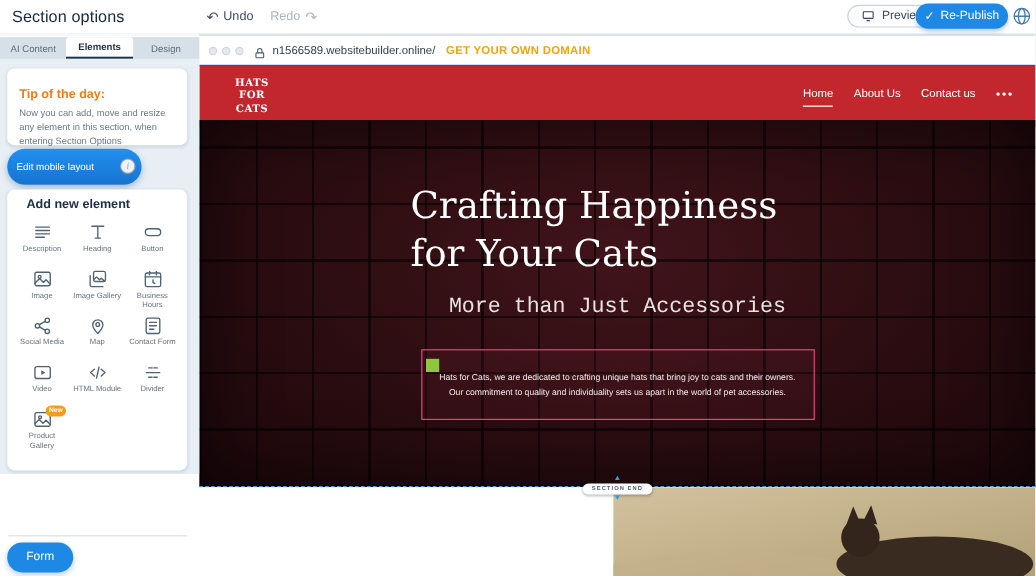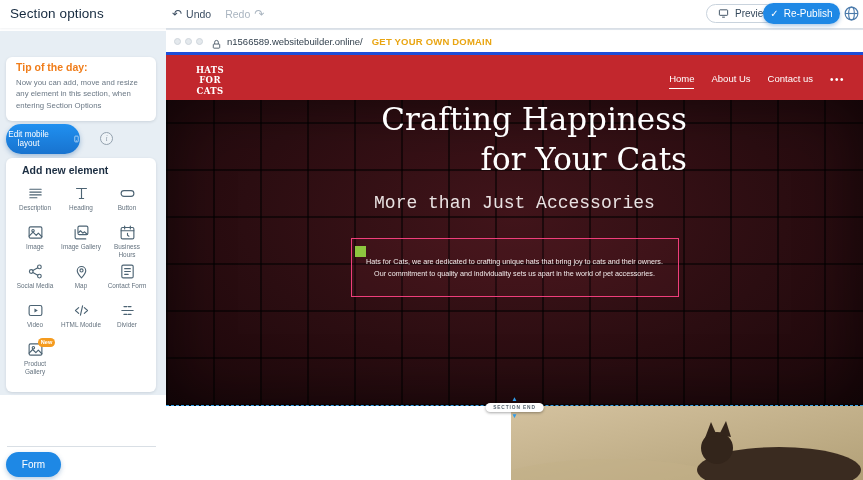--- a/index.html
+++ b/index.html
@@ -19,39 +19,39 @@
   .republish-btn{position:absolute;left:763px;top:3px;width:77px;height:21px;border:none;border-radius:11px;background:#1e88e5;color:#fff;display:flex;align-items:center;justify-content:center;gap:5px;font-size:10px;cursor:pointer;box-shadow:0 2px 4px rgba(20,100,180,.35)}
   .globe{position:absolute;left:843px;top:5px;width:17px;height:17px;cursor:pointer}
   .globe svg{stroke:#4a7aab;fill:none;stroke-width:1.6}
 
   
   .sidebar{position:absolute;left:0;top:28px;width:166px;height:452px;background:#fff;z-index:30}
   .sidebar-bg{position:absolute;left:0;top:3px;width:166px;height:364px;background:#e7eef4}
   .tabs{position:absolute;left:0;top:3px;width:166px;height:18px;background:#d7e0e9;display:flex}
   .tab{flex:1;display:flex;align-items:center;justify-content:center;font-size:8px;color:#5d6b79;cursor:pointer}
   .tab.active{background:#fff;color:#1c2e42;font-weight:700;border-bottom:2px solid #16314e;border-radius:3px 3px 0 0}
-  .tip-card{position:absolute;left:6px;top:29px;width:150px;height:64px;background:#fff;border-radius:6px;box-shadow:0 1px 3px rgba(30,50,70,.14);padding:4px 10px}
+  .tip-card{position:absolute;left:6px;top:29px;width:150px;height:64px;background:#fff;border-radius:6px;box-shadow:0 1px 3px rgba(30,50,70,.14);padding:16px 10px}
   .tip-title{font-size:10.5px;font-weight:700;color:#f07d1a;margin-bottom:4px}
   .tip-body{font-size:7.8px;color:#6b7885;line-height:1.45}
-  .edit-mobile{position:absolute;left:6px;top:96px;width:74px;height:30px;border:none;border-radius:16px;background:linear-gradient(180deg,#2090f0,#1873cf);color:#fff;display:flex;align-items:center;justify-content:center;gap:22px;font-size:8.2px;cursor:pointer;box-shadow:0 2px 5px rgba(20,90,160,.35)}
+  .edit-mobile{position:absolute;left:6px;top:96px;width:112px;height:30px;border:none;border-radius:16px;background:linear-gradient(180deg,#2090f0,#1873cf);color:#fff;display:flex;align-items:center;justify-content:center;gap:22px;font-size:8.2px;cursor:pointer;box-shadow:0 2px 5px rgba(20,90,160,.35)}
   .edit-mobile svg{stroke:#fff;fill:none;stroke-width:2}
   .info-dot{position:absolute;left:100px;top:104px;width:13px;height:13px;border-radius:50%;border:1px solid #93a1ae;color:#93a1ae;font-size:8px;display:flex;align-items:center;justify-content:center;font-family:"Liberation Serif",serif;font-style:italic;cursor:pointer;background:#eef3f7}
   .elements-card{position:absolute;left:6px;top:130px;width:150px;height:234px;background:#fff;border-radius:6px;box-shadow:0 1px 3px rgba(30,50,70,.14);padding:6px 6px 0}
   .card-title{font-size:10.5px;font-weight:700;color:#1c2e42;margin:0 0 7px 10px}
   .el-grid{display:grid;grid-template-columns:repeat(3,1fr);grid-auto-rows:39px}
   .cell{display:flex;flex-direction:column;align-items:center;padding-top:2px;cursor:pointer;position:relative}
   .cell svg{width:17px;height:17px;stroke:#4c6373;fill:none;stroke-width:1.6;stroke-linecap:round;stroke-linejoin:round}
   .cell-label{font-size:6.4px;color:#64727f;text-align:center;margin-top:2px;line-height:1.3;max-width:44px}
   .badge-new{position:absolute;top:-1px;left:56%;background:#f59b1e;color:#fff;font-size:5.6px;font-weight:700;padding:1px 3px;border-radius:5px;line-height:1.3}
   .sidebar-divider{position:absolute;left:7px;top:418px;width:149px;border-top:1px solid #d9dfe5}
   .done-btn{position:absolute;left:6px;top:424px;width:55px;height:25px;border:none;border-radius:13px;background:#1e88e5;color:#fff;font-size:10px;display:flex;align-items:center;justify-content:center;cursor:pointer;box-shadow:0 2px 5px rgba(20,90,160,.3)}
 
   
   .preview{position:absolute;left:166px;top:28px;width:697px;height:452px;background:#e2e8ee}
-  .browser-bar{position:absolute;left:0;top:2px;width:697px;height:25px;background:#fff;display:flex;align-items:center;padding:0 8px;border-bottom:3px solid #1d4ed8}
+  .browser-bar{position:absolute;left:0;top:2px;width:697px;height:25px;background:#fff;display:flex;align-items:center;padding:0 8px;border-bottom:1px solid #1d4ed8}
   .dots{display:flex;gap:4px;margin-right:8px}
   .dot{width:7px;height:7px;border-radius:50%;background:#e4e9ed;border:1px solid #cfd6dc}
   .lock{width:11px;height:11px;margin-right:5px}
   .lock svg{stroke:#4b5a68;fill:none;stroke-width:2}
   .url{font-size:9.5px;color:#313f4c}
   .domain-cta{font-size:9.5px;font-weight:700;color:#e9a512;margin-left:9px;letter-spacing:.2px;cursor:pointer}
 
   
   .site{position:absolute;left:0;top:27px;width:697px;height:425px;background:#fff;overflow:hidden}
   .site-header{position:absolute;left:0;top:0;width:697px;height:51px;background:#c2272d;display:flex;align-items:center;padding:0 18px}
@@ -61,21 +61,21 @@
   .nav-item.active{border-bottom-color:#fff}
   .nav-more{color:#fff;font-size:10px;letter-spacing:1.5px;cursor:pointer;padding-bottom:3px}
   .hero{position:absolute;left:0;top:45px;width:697px;height:306px;
     background:
       repeating-linear-gradient(0deg, rgba(0,0,0,.55) 0 2px, rgba(0,0,0,0) 2px 47px),
       repeating-linear-gradient(90deg, rgba(0,0,0,.55) 0 2px, rgba(0,0,0,0) 2px 47px),
       radial-gradient(ellipse at 50% 38%, #41141a 0%, #2b0d11 55%, #1b070a 100%);
     box-shadow:inset 0 0 60px rgba(0,0,0,.55);
     display:flex;flex-direction:column;align-items:center}
   .hero::after{content:"";position:absolute;left:0;right:0;bottom:0;border-top:1px dashed #37a1e9}
-  .hero-heading{width:345px;text-align:right;color:#fff;font-family:"DejaVu Serif",serif;font-weight:400;font-size:31px;line-height:1.28}
+  .hero-heading{margin-top:53px;width:345px;text-align:left;color:#fff;font-family:"DejaVu Serif",serif;font-weight:400;font-size:31px;line-height:1.28}
   .hero-sub{margin-top:14px;color:#e9e2e2;font-family:Liberation Mono, monospace;font-size:18px;text-align:left}
   .para-box{margin-top:25px;width:328px;min-height:44px;border:1px solid #ef3e7b;background:rgba(255,80,110,.05);padding:17px 12px;position:relative;cursor:pointer}
   .para-text{font-size:7.2px;line-height:1.6;color:#f2ebeb;text-align:center}
   .drag-handle{position:absolute;left:3px;top:7px;width:11px;height:11px;background:#8dc63f;cursor:grab}
   .section-end{position:absolute;left:50%;bottom:-13px;transform:translateX(-50%);display:flex;flex-direction:column;align-items:center;z-index:6;cursor:ns-resize}
   .se-arrow{color:#2f9be8;font-size:6.5px;line-height:6px}
   .se-pill{background:#fff;border-radius:7px;padding:2px 8px;font-size:4.8px;letter-spacing:.9px;color:#56646f;font-weight:700;box-shadow:0 1px 3px rgba(0,0,0,.35);margin:1px 0}
   .site-bottom{position:absolute;left:0;top:351px;width:697px;height:74px;background:#fff}
   .cat-photo{position:absolute;left:345px;top:0;width:352px;height:74px}
 </style>
@@ -112,20 +112,25 @@
           <circle cx="12" cy="12" r="9"></circle>
           <ellipse cx="12" cy="12" rx="4" ry="9"></ellipse>
           <path d="M3 12h18"></path>
         </svg>
     </div>
   </div>
 
   <div class="sidebar">
     <div class="sidebar-bg"></div>
 
+    <div class="tabs">
+      <div class="tab">AI Content</div>
+      <div class="tab active">Elements</div>
+      <div class="tab">Design</div>
+    </div>
 
     <div class="tip-card">
       <div class="tip-title">Tip of the day:</div>
       <div class="tip-body">Now you can add, move and resize any element in this section, when entering Section Options</div>
     </div>
 
     <button class="edit-mobile">
       <span>Edit mobile layout</span>
       <svg viewBox="0 0 24 24" width="10" height="14">
           <rect x="6" y="2" width="12" height="20" rx="2.5"></rect>

